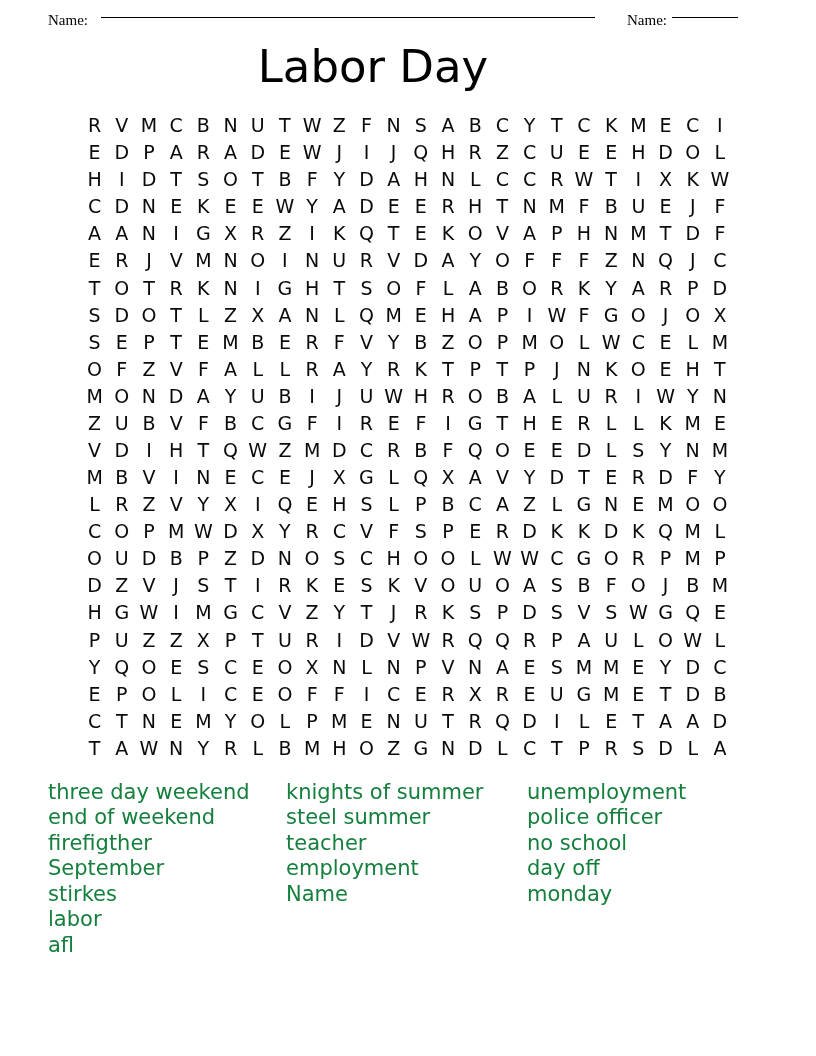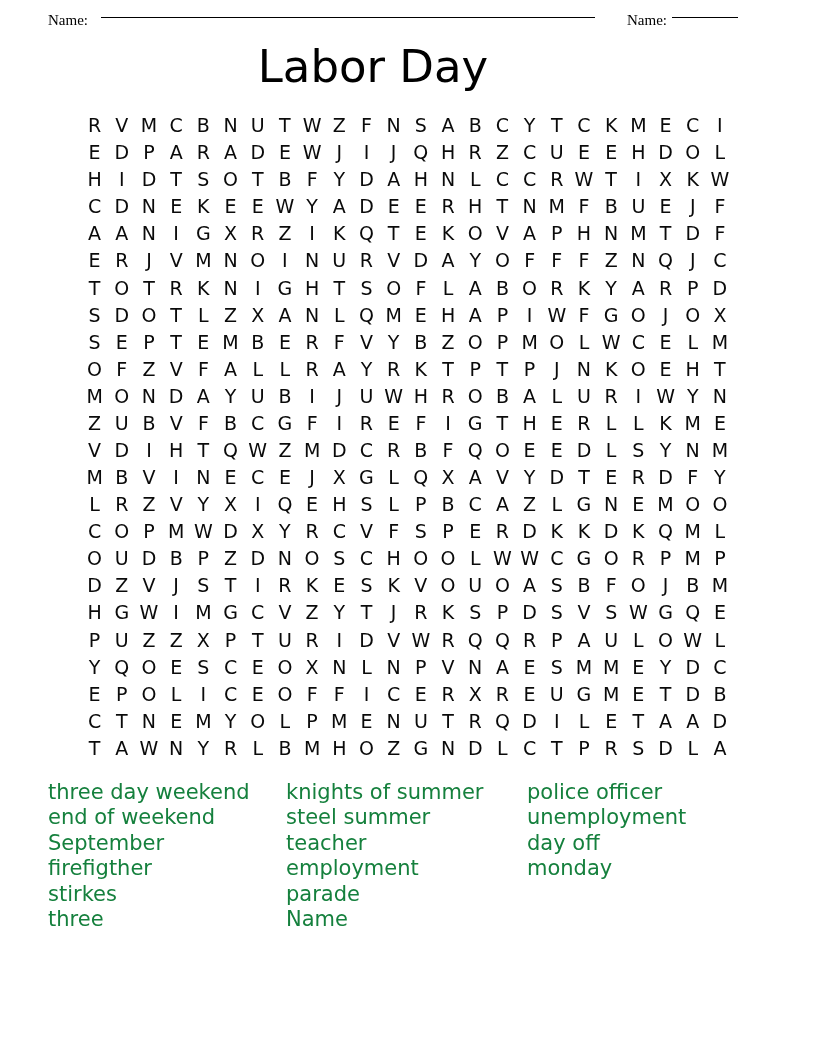--- a/index.html
+++ b/index.html
@@ -677,33 +677,34 @@
       <span class="grid-cell">R</span>
       <span class="grid-cell">S</span>
       <span class="grid-cell">D</span>
       <span class="grid-cell">L</span>
       <span class="grid-cell">A</span>
     </div>
 
   <div class="word-col word-col-1" id="word-col-1">
       <div class="word-item">three day weekend</div>
       <div class="word-item">end of weekend</div>
+      <div class="word-item">firefigther</div>
       <div class="word-item">September</div>
-      <div class="word-item">firefigther</div>
       <div class="word-item">stirkes</div>
-      <div class="word-item">three</div>
+      <div class="word-item">labor</div>
+      <div class="word-item">afl</div>
     </div>
   <div class="word-col word-col-2" id="word-col-2">
       <div class="word-item">knights of summer</div>
       <div class="word-item">steel summer</div>
       <div class="word-item">teacher</div>
       <div class="word-item">employment</div>
-      <div class="word-item">parade</div>
       <div class="word-item">Name</div>
     </div>
   <div class="word-col word-col-3" id="word-col-3">
+      <div class="word-item">unemployment</div>
       <div class="word-item">police officer</div>
-      <div class="word-item">unemployment</div>
+      <div class="word-item">no school</div>
       <div class="word-item">day off</div>
       <div class="word-item">monday</div>
     </div>
 
 </div>
 
 </body></html>

